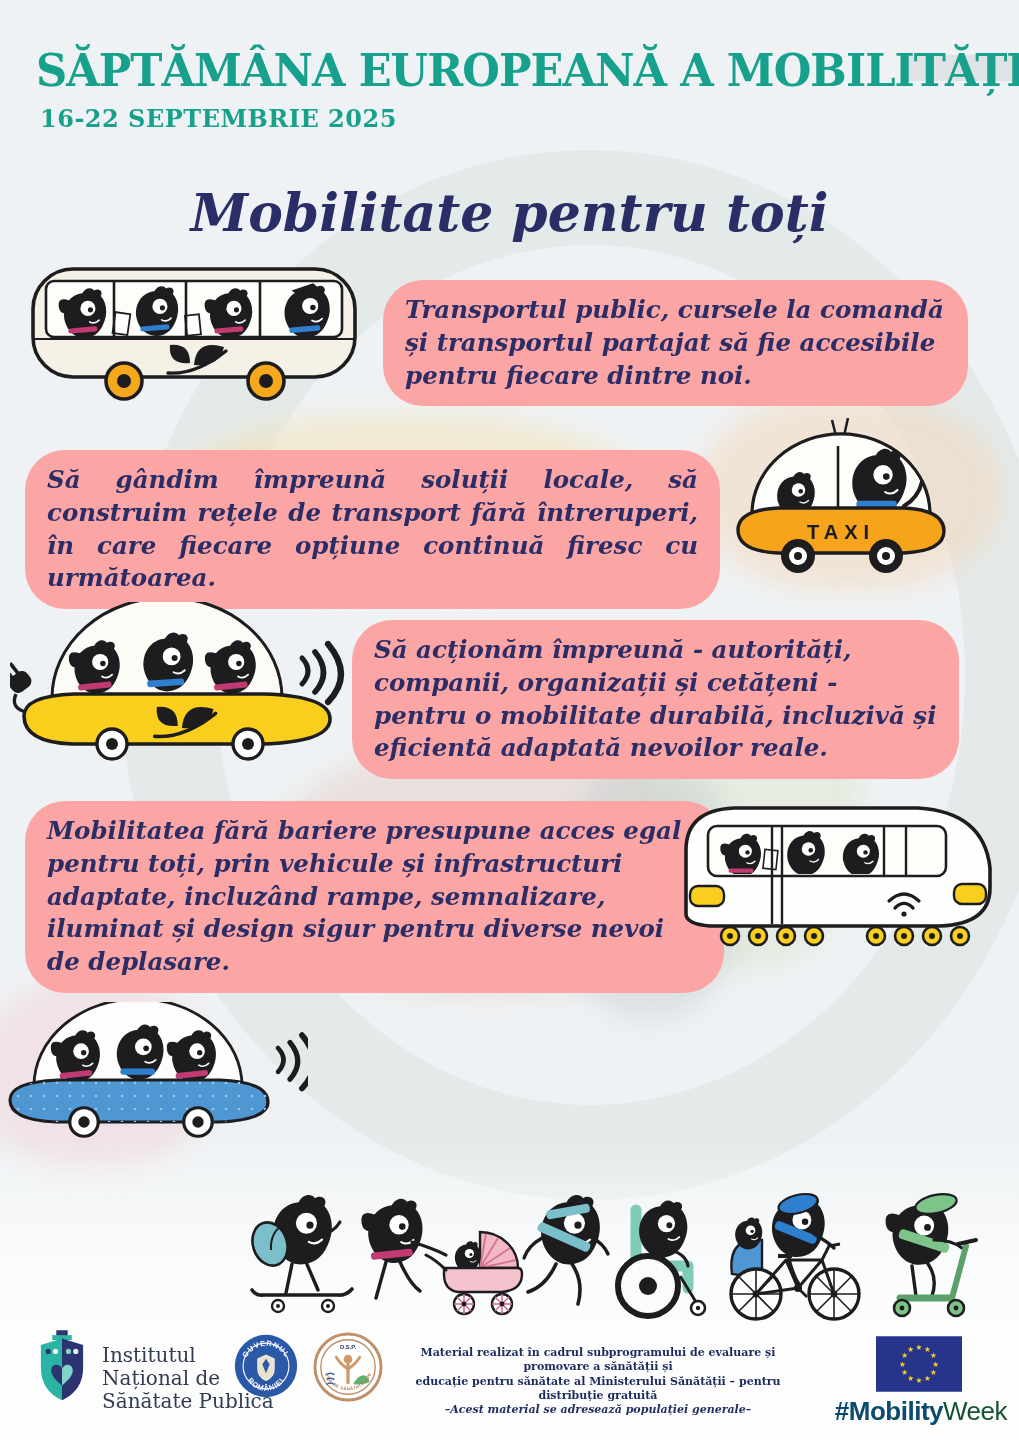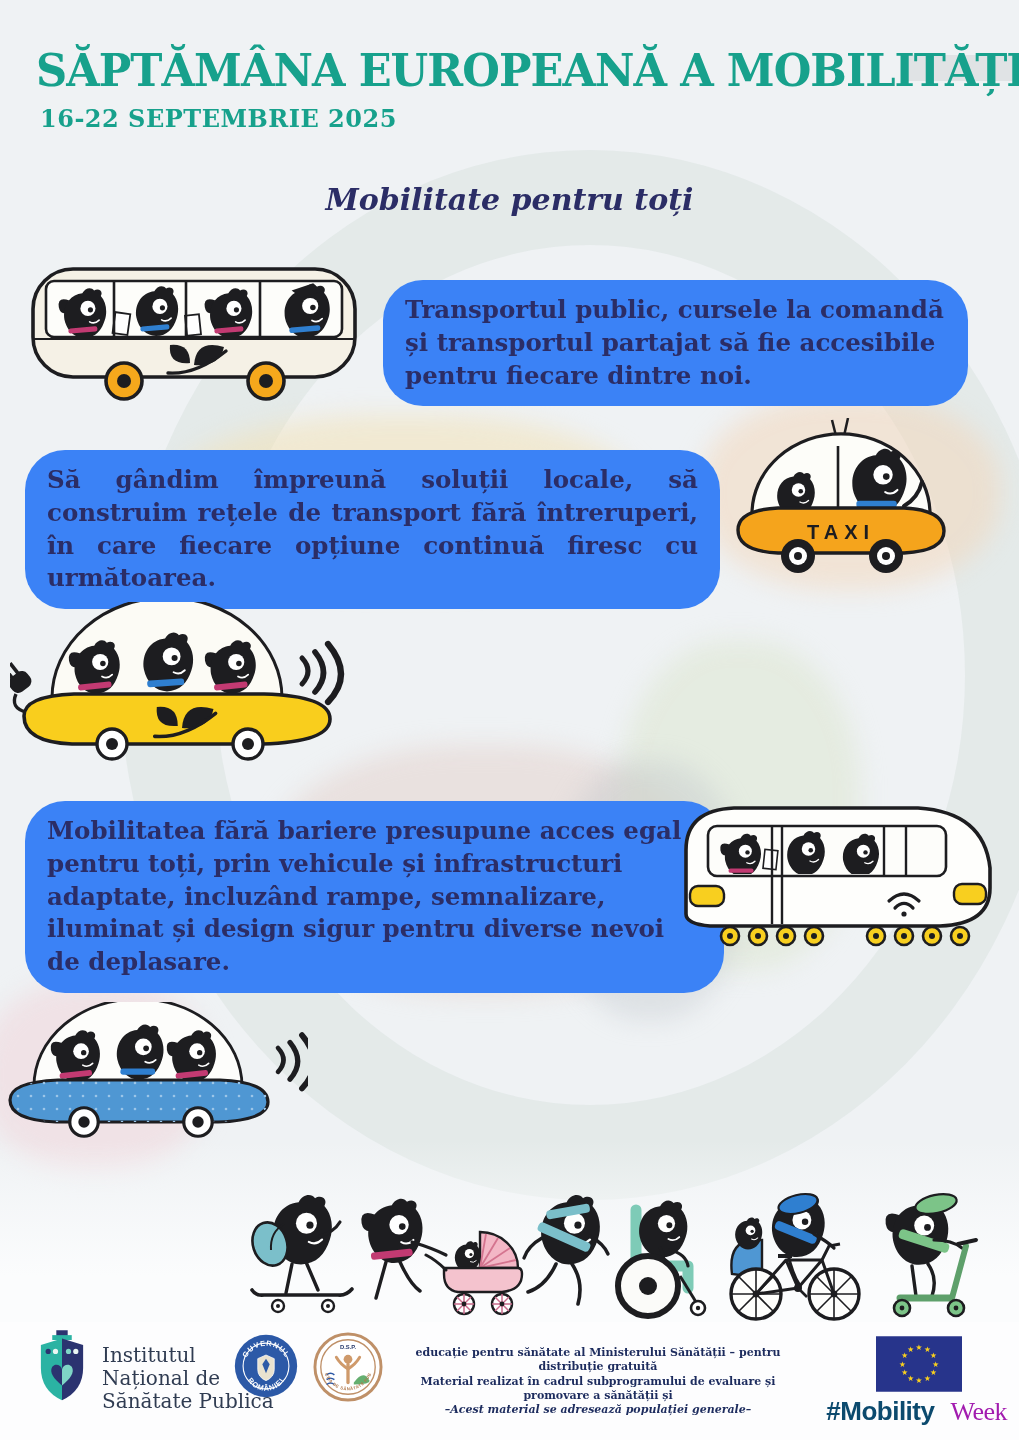--- a/index.html
+++ b/index.html
@@ -13,43 +13,43 @@
            background:linear-gradient(rgba(251,252,253,0),#fbfcfd 45%);}
   .footer-strip{position:absolute;left:0;top:1322px;width:100%;height:118px;background:#fdfdfe;}
 
   
   .title{position:absolute;left:36px;top:44px;margin:0;font-family:"DejaVu Serif",serif;font-weight:700;
          font-size:45px;letter-spacing:-1px;color:#17a18c;white-space:nowrap;transform:scaleX(.96);
          transform-origin:left center;}
   .date{position:absolute;left:40px;top:104px;font-family:"DejaVu Serif",serif;font-weight:700;
         font-size:24px;color:#17a18c;letter-spacing:.5px;}
   .tagline{position:absolute;left:0;top:182px;width:1019px;text-align:center;
-        font-family:"DejaVu Serif",serif;font-style:italic;font-weight:700;font-size:30px;color:#2b2d66;}
+        font-family:"DejaVu Serif",serif;font-style:italic;font-weight:700;font-size:52px;color:#2b2d66;}
 
   
-  .bubble{position:absolute;box-sizing:border-box;background:#3b82f6;border-radius:40px;
+  .bubble{position:absolute;box-sizing:border-box;background:#fca5a5;border-radius:40px;
           padding:14px 22px;font-family:"DejaVu Serif",serif;font-weight:700;color:#2b2d66;
-          font-size:24.5px;line-height:1.34;white-space:pre-line;}
+          font-size:24.5px;line-height:1.34;white-space:pre-line;font-style:italic;}
   .b1{left:383px;top:280px;width:585px;}
   .b2{left:25px;top:450px;width:695px;text-align:justify;}
   .b3{left:352px;top:620px;width:607px;}
   .b4{left:25px;top:801px;width:699px;}
   .b5{left:300px;top:1001px;width:672px;font-size:23.5px;}
 
   .ill,.fig{position:absolute;}
 
   
   .insp-name{position:absolute;left:102px;top:1344px;font-family:"DejaVu Serif",serif;
      font-size:20px;line-height:1.15;color:#303c52;}
   .disclaimer{position:absolute;left:398px;top:1346px;width:400px;text-align:center;
      font-family:"DejaVu Serif",serif;font-weight:700;font-size:11px;line-height:1.3;color:#1d2c5e;}
   .disclaimer .it{font-style:italic;}
   .hashtag{position:absolute;right:12px;top:1396px;font-size:26px;letter-spacing:-.5px;}
   .hashtag .hm{color:#0c4a6e;font-weight:bold;}
-  .hashtag .hw{color:#a21caf;font-weight:normal;margin-left:16px;font-family:Liberation Serif, serif;}
+  .hashtag .hw{color:#14532d;font-weight:normal;margin-left:0;}
 </style>
 </head>
 <body>
 
 <div class="poster">
 
   <svg width="0" height="0" style="position:absolute">
     <defs>
       <g id="chr">
         <path d="M15,60 C11,36 25,15 47,13 C52,3 63,1 68,8 C76,3 85,9 80,18 C90,29 92,47 87,61 C81,80 70,92 50,93 C33,93 19,79 15,60 Z" fill="#1d1d20"></path>
@@ -200,20 +200,21 @@
       <rect x="-11" y="-9" width="22" height="18" rx="7" fill="#1d1d20"></rect>
       <rect x="-5.5" y="-21" width="3.6" height="13" fill="#1d1d20"></rect>
       <rect x="2" y="-21" width="3.6" height="13" fill="#1d1d20"></rect>
     </g>
     <path d="M14,114 Q14,94 64,92 L254,92 Q320,94 320,117 Q320,140 252,142 L62,142 Q14,140 14,114 Z" fill="#f9ce1d" stroke="#1d1d20" stroke-width="3.6"></path>
     <use href="#leaf" transform="translate(172,126) scale(1.05)"></use>
     <use href="#signal" transform="translate(292,56)"></use>
     <use href="#wheel-w" transform="translate(102,142)"></use>
     <use href="#wheel-w" transform="translate(238,142)"></use>
   </svg>
+  <div class="bubble b3">Să acționăm împreună - autorități, companii, organizații și cetățeni - pentru o mobilitate durabilă, incluzivă și eficientă adaptată nevoilor reale.</div>
 
   <div class="bubble b4">Mobilitatea fără bariere presupune acces egal pentru toți, prin vehicule și infrastructuri adaptate, incluzând rampe, semnalizare, iluminat și design sigur pentru diverse nevoi de deplasare.</div>
   <svg class="ill" style="left:672px;top:788px" width="334" height="176" viewBox="0 0 334 176">
     <path d="M14,126 L14,62 Q14,22 62,20 L246,20 Q312,24 318,80 L318,100 Q318,136 268,138 L38,138 Q14,136 14,126 Z" fill="#fefefc" stroke="#1d1d20" stroke-width="3.6"></path>
     <clipPath id="tramW">
         <rect x="38" y="40" width="234" height="46" rx="8"></rect>
       </clipPath>
     <rect x="36" y="38" width="238" height="50" rx="9" fill="#fdfdfa" stroke="#1d1d20" stroke-width="2.6"></rect>
     <g clip-path="url(#tramW)">
       <g transform="translate(46,44) scale(0.48)">
@@ -456,22 +457,22 @@
     <circle cx="36" cy="28" r="4.5" fill="#cf9a6b"></circle>
     <path d="M36,33 L36,52" stroke="#cf9a6b" stroke-width="3.4" stroke-linecap="round"></path>
     <path d="M36,38 Q28,33 24,26 M36,38 Q44,33 48,26" stroke="#cf9a6b" stroke-width="3" fill="none" stroke-linecap="round"></path>
     <path id="dspArc" d="M12,42 A25,25 0 0 0 60,42" fill="none"></path>
     <text font-family="Liberation Sans, sans-serif" font-size="4.4" font-weight="bold" fill="#b07a4e" letter-spacing=".5">
       <textPath href="#dspArc" startOffset="50%" text-anchor="middle">DIRECȚIA DE SĂNĂTATE PUBLICĂ</textPath>
     </text>
   </svg>
 
   <div class="disclaimer">
+    <div>Material realizat în cadrul subprogramului de evaluare și promovare a sănătății și</div>
     <div>educație pentru sănătate al Ministerului Sănătății – pentru distribuție gratuită</div>
-    <div>Material realizat în cadrul subprogramului de evaluare și promovare a sănătății și</div>
     <div class="it">–Acest material se adresează populației generale–</div>
   </div>
 
   <svg class="fig" style="left:876px;top:1336px" width="86" height="56" viewBox="0 0 124 80">
     <rect x="0" y="0" width="124" height="80" fill="#27348b"></rect>
     <g fill="#f8cf1f" font-family="DejaVu Sans, sans-serif" font-size="11" text-anchor="middle">
       <text x="86" y="44">★</text>
         <text x="82.8" y="56">★</text>
         <text x="74" y="64.8">★</text>
       <text x="62" y="68">★</text>

